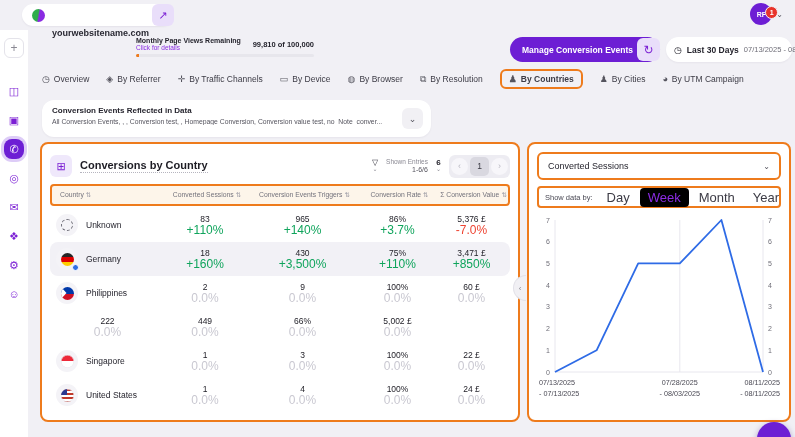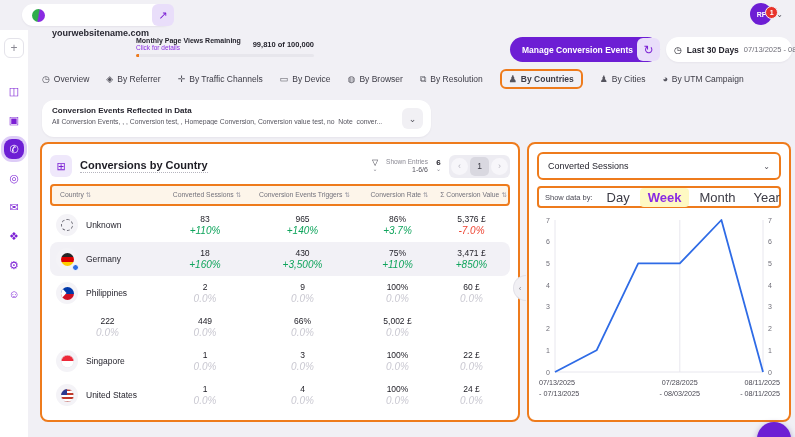--- a/index.html
+++ b/index.html
@@ -114,33 +114,33 @@
   .f-ph::after { content:""; position:absolute; left:0; top:0; width:6px; height:13px; background:#fff;
     clip-path:polygon(0 0,100% 50%,0 100%); }
   .f-ro { background:linear-gradient(90deg,#002b7f 33.3%,#fcd116 33.3% 66.6%,#ce1126 66.6%); }
   .f-sg { background:linear-gradient(180deg,#ed2939 50%,#fff 50%); box-shadow:inset 0 0 0 .5px #e5e4ea;}
   .f-us { background:repeating-linear-gradient(180deg,#c0392b 0 2px,#fff 2px 4px); box-shadow:inset 0 0 0 .5px #e5e4ea;}
   .f-us::after { content:""; position:absolute; left:0; top:0; width:6px; height:6px; background:#2b3990;}
   .seldot { position:absolute; right:-1px; bottom:-1px; width:7px; height:7px; border-radius:50%;
     background:#2f6fe4; border:1.5px solid #fff;}
   .cval { text-align:center; line-height:11px;}
   .cv { font-size:8.5px; color:#1d1c24; }
-  .cd { font-size:10px;font-style:italic; }
+  .cd { font-size:12px; }
   .d-up { color:#0fa45c; } .d-down { color:#ee4331; } .d-neutral { color:#c9c8d1; }
 
   
   .metric-dd { height:28px; border:2px solid #ee7b1c; border-radius:6px; background:#fff; display:flex;
     align-items:center; justify-content:space-between; padding:0 9px; cursor:pointer; }
   .metric-dd .m { font-size:9px; color:#26252e; }
   .metric-dd .chev { font-size:8px; color:#55545e; }
   .granrow { margin-top:6px; height:22px; border:2px solid #ee7b1c; border-radius:4px; display:flex;
     align-items:center; gap:4px; padding:0 6px; }
   .gran-label { font-size:7.5px; color:#4a4954; margin-right:2px; white-space:nowrap;}
   .gran-btn { font-size:13px; color:#3c3b45; padding:2px 8px; border-radius:4px; cursor:pointer; }
-  .gran-btn.sel { color:#8a2be2; background:#fef9c3; font-weight:bold; }
+  .gran-btn.sel { color:#8a2be2; background:#000000; font-weight:normal; }
   .chartbox { margin-top:4px; }
   .chartbox svg { display:block; }
 
   .fab { position:absolute; left:757px; top:422px; width:34px; height:34px; border-radius:50%;
     background:#6d1ed4; box-shadow:0 2px 6px rgba(60,20,120,.4); cursor:pointer;}
 </style>
 </head>
 <body>
 
 <div class="stage">

